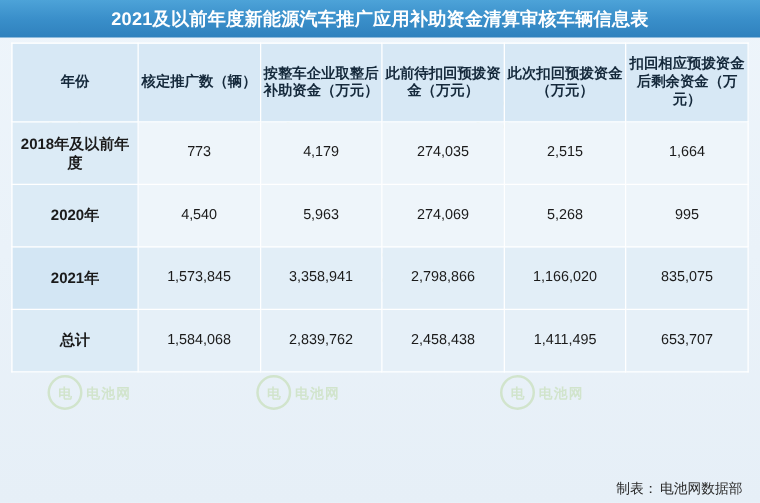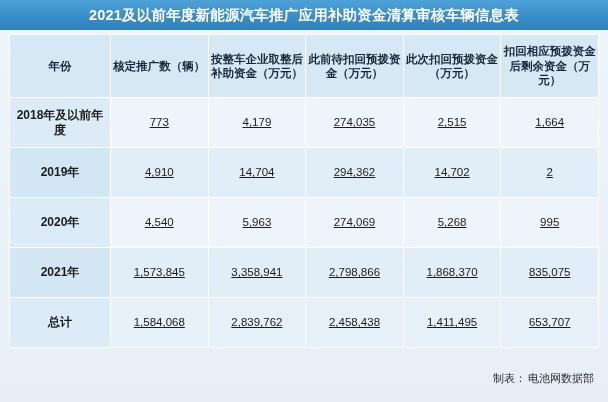--- a/index.html
+++ b/index.html
@@ -122,27 +122,26 @@
   table.data tbody tr.total td {
     background: #e6f0f8;
     font-weight: normal;
   }
   table.data tbody tr.total td.rowhead {
     background: #dcebf6;
     font-weight: bold;
   }
   .num {
     font-size: 12px;
-    text-decoration: underline;
   }
   
   .footer {
     position: absolute;
     right: 14px;
-    bottom: 16px;
+    bottom: 4px;
     font-size: 11px;
     color: #2b2b2b;
     white-space: nowrap;
   }
   .footer .label {
     color: #2b2b2b;
   }
   .footer .value {
     color: #2b2b2b;
     margin-left: 2px;
@@ -244,42 +243,34 @@
       </thead>
       <tbody>
         <tr>
           <td class="rowhead">2018年及以前年度</td>
           <td class="num">773</td>
           <td class="num">4,179</td>
           <td class="num">274,035</td>
           <td class="num">2,515</td>
           <td class="num">1,664</td>
         </tr>
-        <tr class="alt">
-          <td class="rowhead">2019年</td>
-          <td class="num">4,910</td>
-          <td class="num">14,704</td>
-          <td class="num">294,362</td>
-          <td class="num">14,702</td>
-          <td class="num">2</td>
-        </tr>
         <tr>
           <td class="rowhead">2020年</td>
           <td class="num">4,540</td>
           <td class="num">5,963</td>
           <td class="num">274,069</td>
           <td class="num">5,268</td>
           <td class="num">995</td>
         </tr>
         <tr class="alt">
           <td class="rowhead">2021年</td>
           <td class="num">1,573,845</td>
           <td class="num">3,358,941</td>
           <td class="num">2,798,866</td>
-          <td class="num">1,868,370</td>
+          <td class="num">1,166,020</td>
           <td class="num">835,075</td>
         </tr>
         <tr class="total">
           <td class="rowhead">总计</td>
           <td class="num">1,584,068</td>
           <td class="num">2,839,762</td>
           <td class="num">2,458,438</td>
           <td class="num">1,411,495</td>
           <td class="num">653,707</td>
         </tr>

